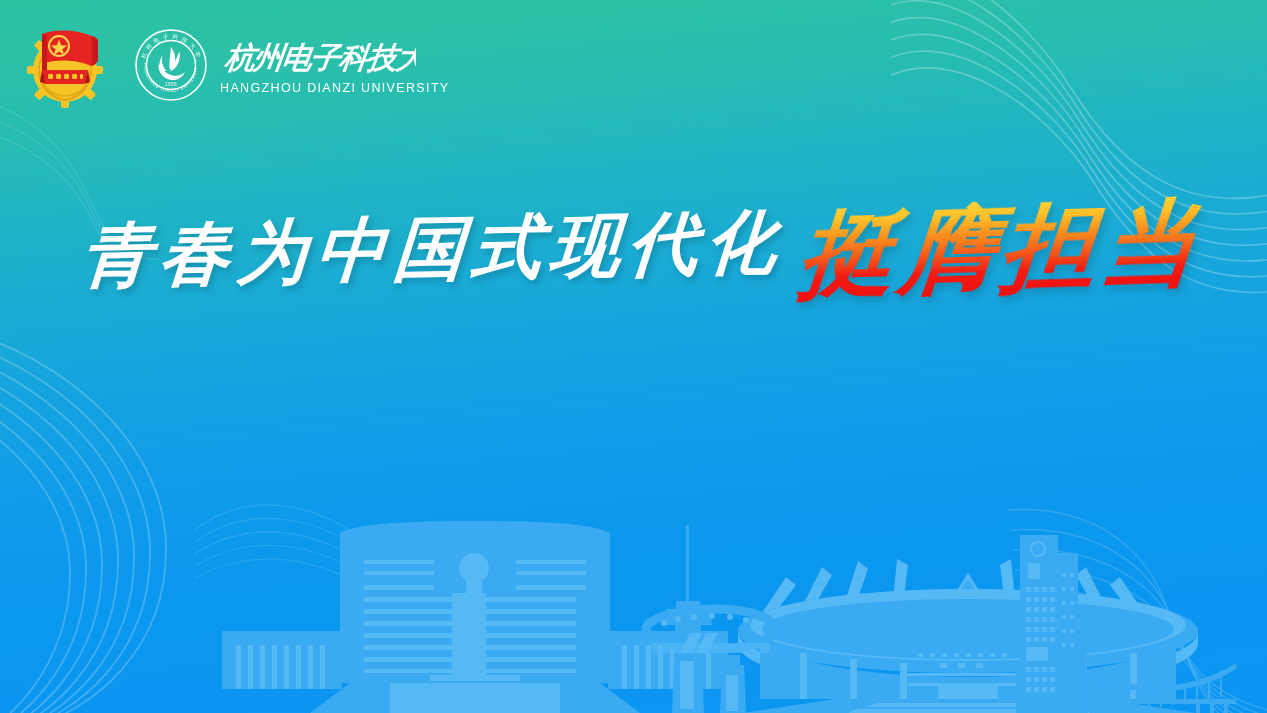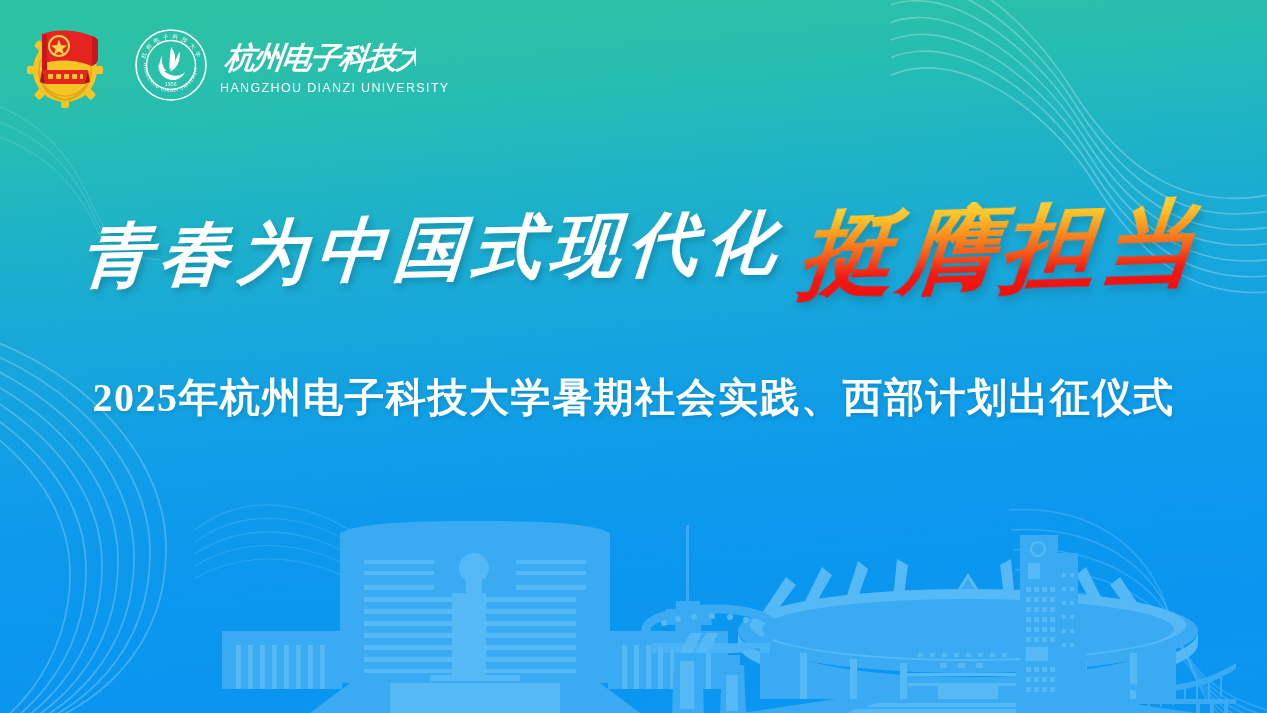--- a/index.html
+++ b/index.html
@@ -338,21 +338,20 @@
       </div>
     </div>
   </div>
 
   <div id="main-title">
     <span id="title-white">青春为中国式现代化</span>
     <span id="title-red">挺膺担当</span>
   </div>
 
   <div id="subtitle">
-    <div class="subtitle-line">2025年杭州电子科技大学暑期社会实践、西部计划出征仪式</div>
   </div>
 
   <div id="skyline">
     <svg viewBox="0 0 1267 200" width="1267" height="200" preserveAspectRatio="none">
       <g fill="#3aabf3">
 
         <g>
           <path d="M340 20 L 340 170 L 610 170 L 610 20 C 595 12 560 8 475 8 C 390 8 355 12 340 20 Z"></path>
           <rect x="222" y="118" width="120" height="58"></rect>
           <rect x="608" y="118" width="120" height="58"></rect>

